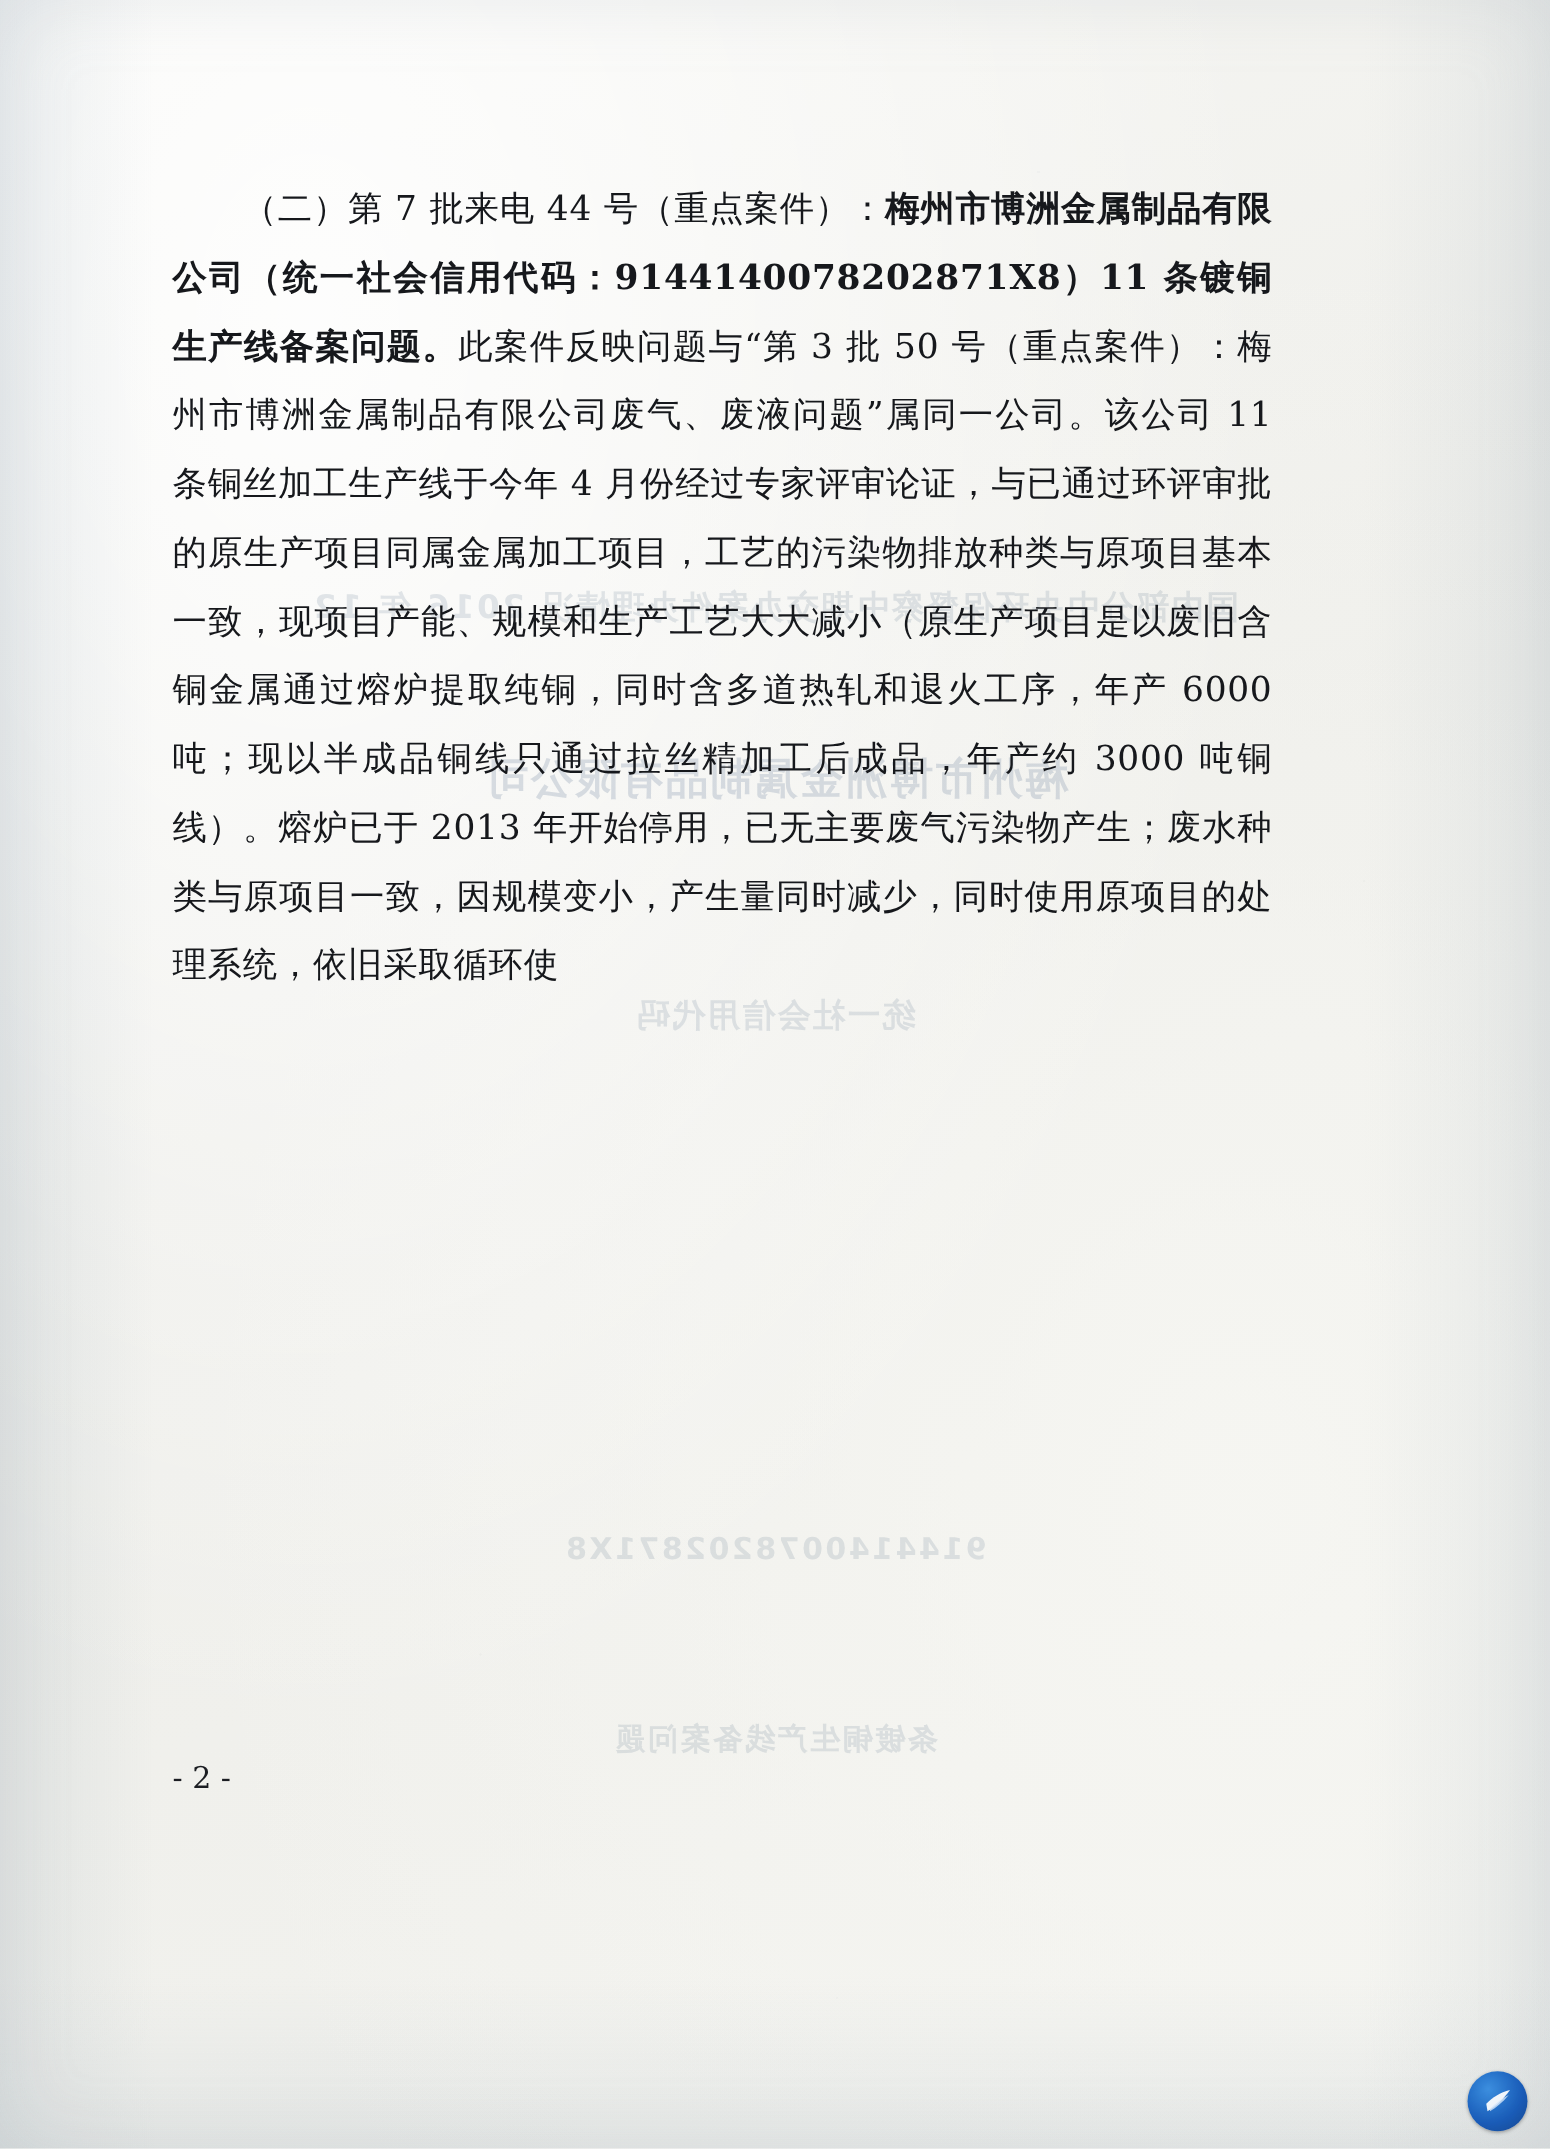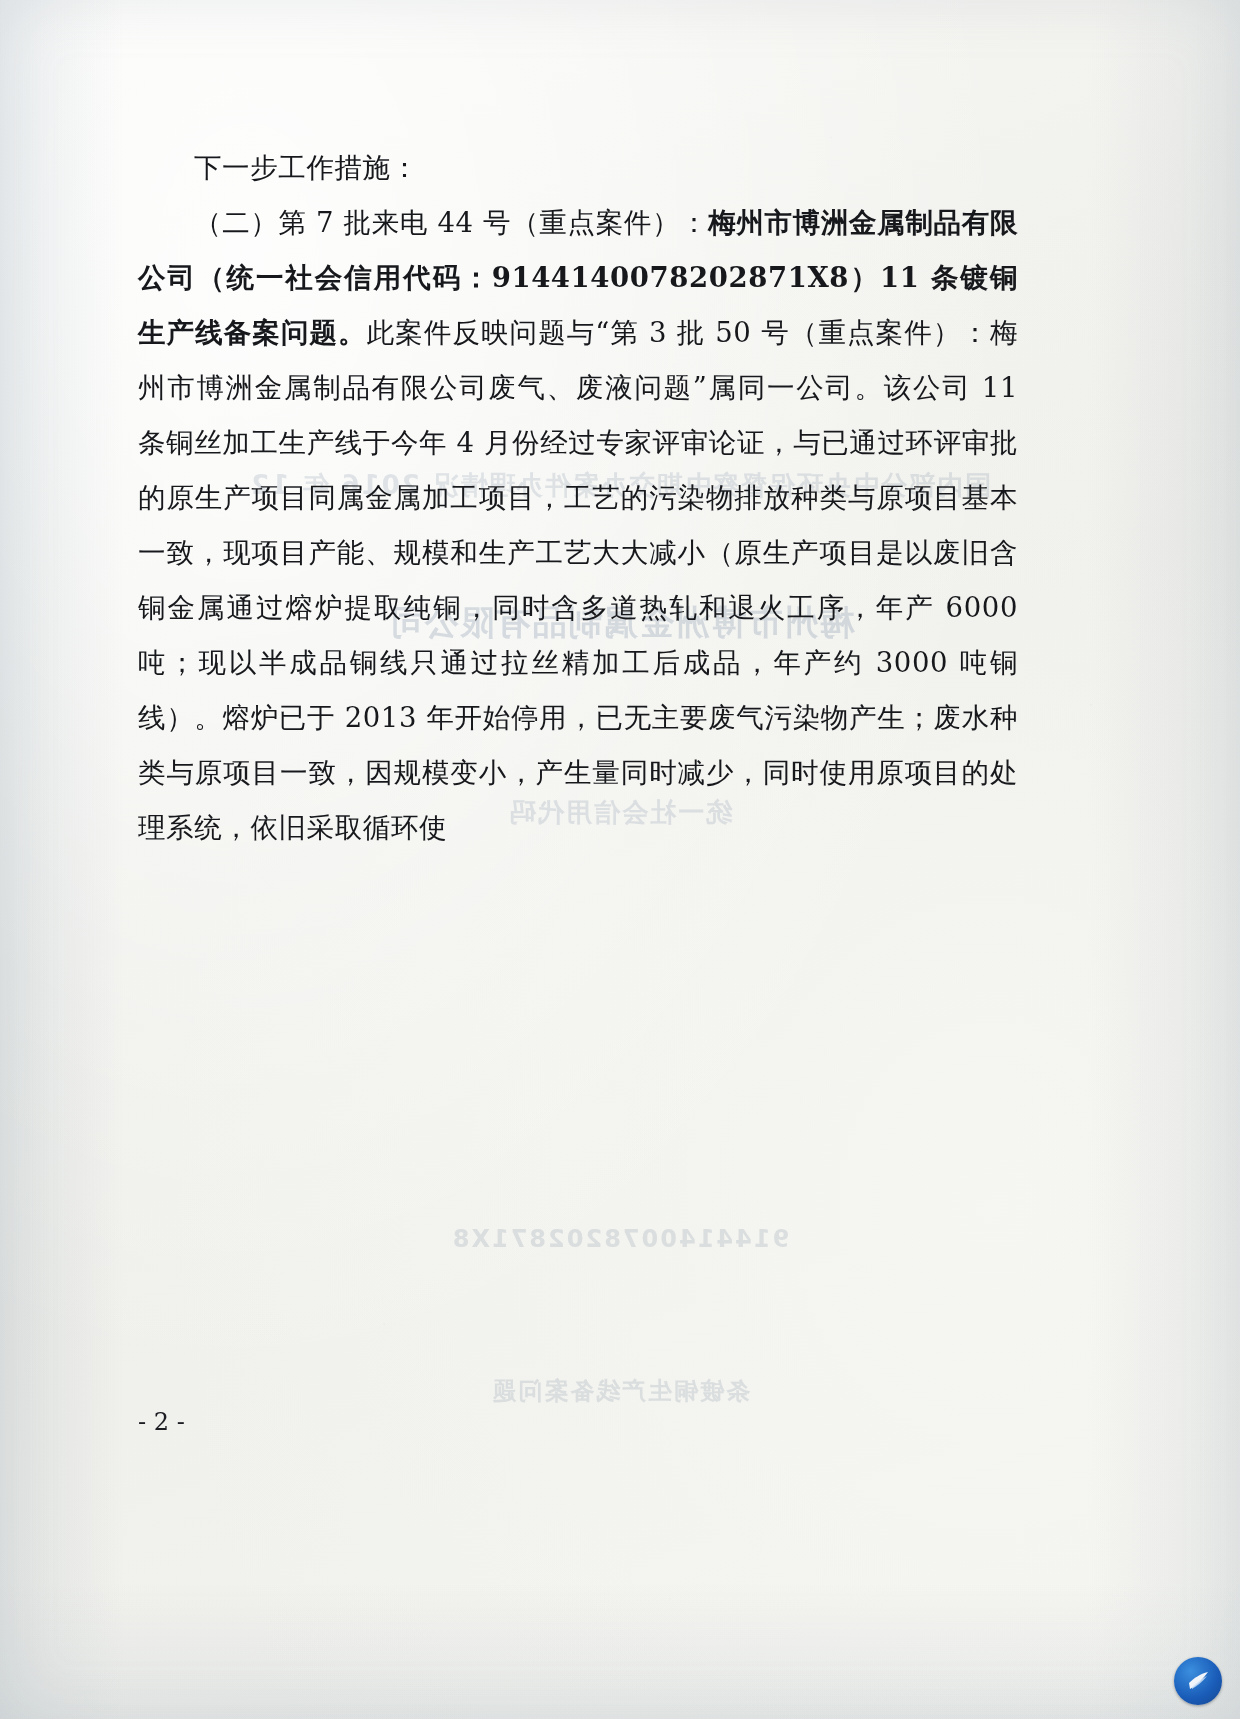--- a/index.html
+++ b/index.html
@@ -122,21 +122,20 @@
   <div class="scan-tint"></div>
   <div class="speckle"></div>
 
   <div class="ghost g1">国内部分中央环保督察中期交办案件办理情况 2016 年 12</div>
   <div class="ghost g2">梅州市博洲金属制品有限公司</div>
   <div class="ghost g3">统一社会信用代码</div>
   <div class="ghost g4">9144140078202871X8</div>
   <div class="ghost g5">条镀铜生产线备案问题</div>
 
   <div class="content">
-    <p class="para indent">下一步工作措施：</p>
     <p class="para indent"><span>（二）第 7 批来电 44 号（重点案件）：</span><span class="bold">梅州市博洲金属制品有限公司（统一社会信用代码：9144140078202871X8）11 条镀铜生产线备案问题。</span><span>此案件反映问题与“第 3 批 50 号（重点案件）：梅州市博洲金属制品有限公司废气、废液问题”属同一公司。该公司 11 条铜丝加工生产线于今年 4 月份经过专家评审论证，与已通过环评审批的原生产项目同属金属加工项目，工艺的污染物排放种类与原项目基本一致，现项目产能、规模和生产工艺大大减小（原生产项目是以废旧含铜金属通过熔炉提取纯铜，同时含多道热轧和退火工序，年产 6000 吨；现以半成品铜线只通过拉丝精加工后成品，年产约 3000 吨铜线）。熔炉已于 2013 年开始停用，已无主要废气污染物产生；废水种类与原项目一致，因规模变小，产生量同时减少，同时使用原项目的处理系统，依旧采取循环使</span></p>
   </div>
 
   <div class="page-number">- 2 -</div>
 
   <div class="corner-badge">
     <svg width="30" height="30" viewBox="0 0 30 30" aria-hidden="true">
       <path d="M6 17 C11 12, 17 8, 25 6 C20 13, 14 19, 7 23 Z" fill="#ffffff" opacity="0.95"></path>
       <path d="M9 21 C13 17, 18 13, 24 10 C19 16, 14 20, 9 23 Z" fill="#d8e8fb" opacity="0.8"></path>
     </svg>

